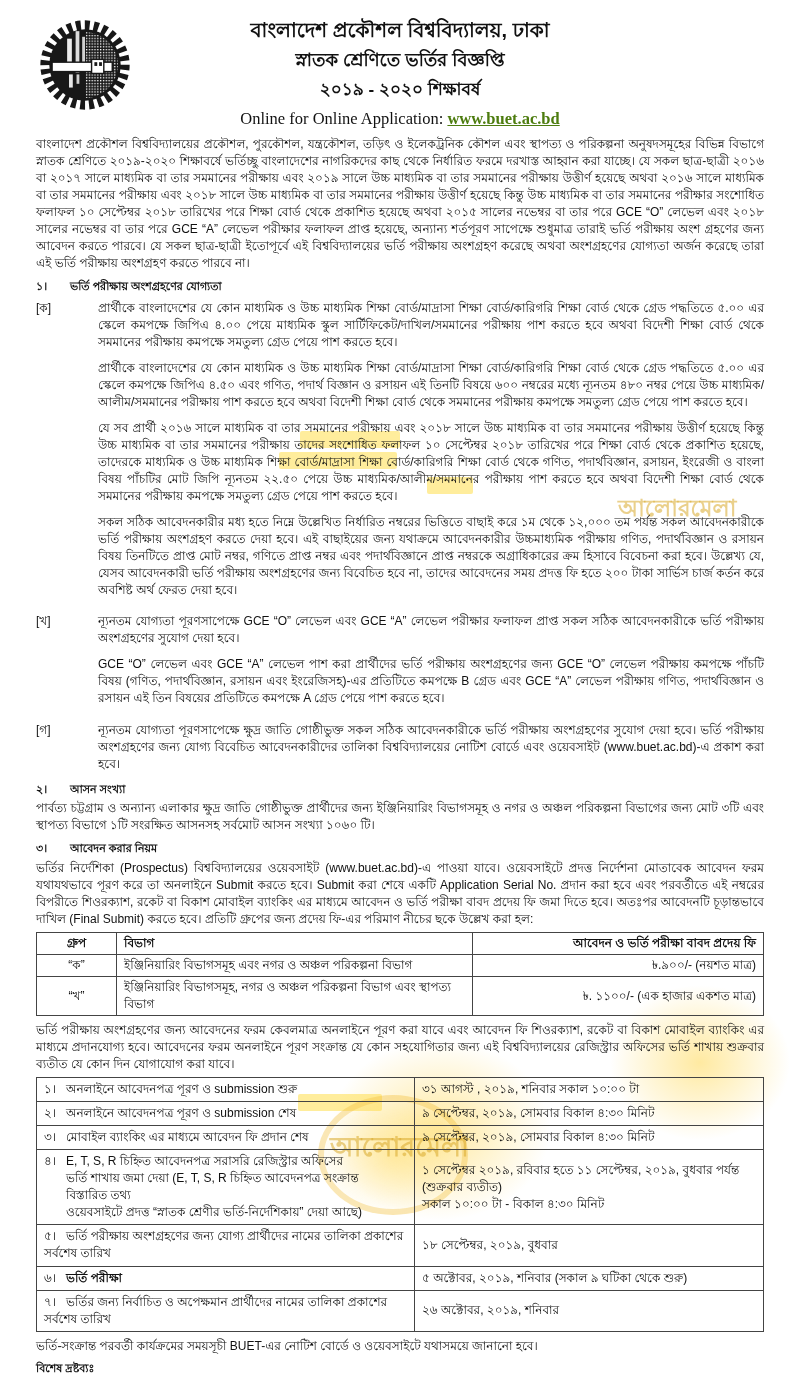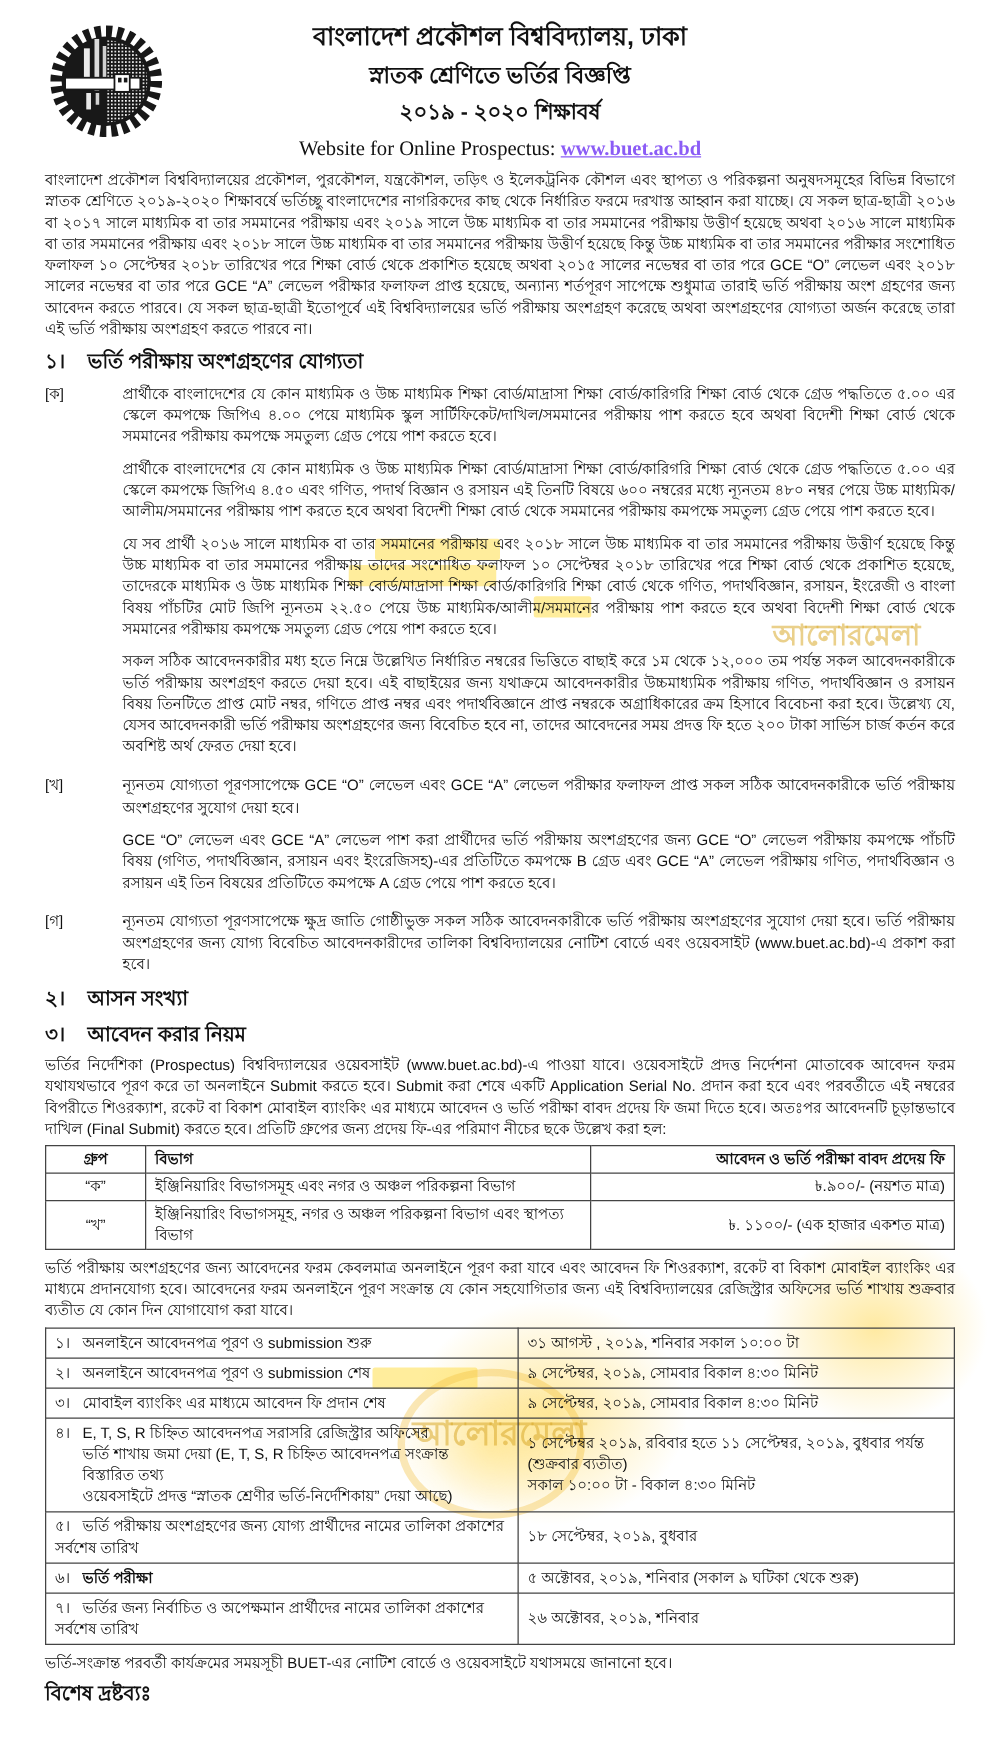--- a/index.html
+++ b/index.html
@@ -24,21 +24,21 @@
   .header { position:relative; text-align:center; padding:6px 0 2px 0; min-height:126px; }
   .logo { position:absolute; left:2px; top:8px; width:94px; height:94px; }
   .t1 { font-size:20px; font-weight:bold; }
   .t2 { font-size:18px; font-weight:bold; margin-top:4px; }
   .t3 { font-size:17px; font-weight:bold; margin-top:4px; }
   .weblink { font-family:"Liberation Serif","DejaVu Serif",serif; font-size:16.5px; margin-top:5px; }
   .weblink .url { font-weight:bold; text-decoration:underline; }
 
   
   p.just { text-align:justify; }
-  .sec-head { font-weight:bold; font-size:16px; margin:7px 0 3px 0; }
+  .sec-head { font-weight:bold; font-size:11px; margin:7px 0 3px 0; }
   .sec-head .num { display:inline-block; min-width:34px; }
   .item { display:flex; margin-top:5px; }
   .item-label { flex:0 0 62px; font-weight:normal; }
   .item-body { flex:1; }
   .item-body p { margin-bottom:9px; }
 
   
   table { border-collapse:collapse; width:100%; font-size:12px; }
   td,th { border:1px solid #444; padding:2px 7px; vertical-align:middle; }
   .fee-table { margin:4px 0 6px 0; }
@@ -88,21 +88,21 @@
       <rect x="15" y="47" width="64" height="10" fill="#ffffff" stroke="#181818" stroke-width="1.5"></rect>
       <rect x="57" y="44" width="13" height="15" fill="#ffffff" stroke="#181818" stroke-width="1.5"></rect>
       <rect x="60" y="47" width="3" height="4" fill="#181818"></rect>
       <rect x="65" y="47" width="3" height="4" fill="#181818"></rect>
       <rect x="33" y="60" width="4" height="14" fill="#ffffff" opacity="0.9"></rect>
       <rect x="41" y="60" width="3" height="10" fill="#ffffff" opacity="0.8"></rect>
     </svg>
     <div class="t1">বাংলাদেশ প্রকৌশল বিশ্ববিদ্যালয়, ঢাকা</div>
     <div class="t2">স্নাতক শ্রেণিতে ভর্তির বিজ্ঞপ্তি</div>
     <div class="t3">২০১৯ - ২০২০ শিক্ষাবর্ষ</div>
-    <div class="weblink"><span>Website for Online Prospectus: </span><a class="url" style="color:#8b5cf6;">www.buet.ac.bd</a></div>
+    <div class="weblink"><span>Online for Online Application: </span><a class="url" style="color:#4d7c0f;">www.buet.ac.bd</a></div>
   </div>
 
   <p class="just">বাংলাদেশ প্রকৌশল বিশ্ববিদ্যালয়ের প্রকৌশল, পুরকৌশল, যন্ত্রকৌশল, তড়িৎ ও ইলেকট্রনিক কৌশল এবং স্থাপত্য ও পরিকল্পনা অনুষদসমূহের বিভিন্ন বিভাগে স্নাতক শ্রেণিতে ২০১৯-২০২০ শিক্ষাবর্ষে ভর্তিচ্ছু বাংলাদেশের নাগরিকদের কাছ থেকে নির্ধারিত ফরমে দরখাস্ত আহ্বান করা যাচ্ছে। যে সকল ছাত্র-ছাত্রী ২০১৬ বা ২০১৭ সালে মাধ্যমিক বা তার সমমানের পরীক্ষায় এবং ২০১৯ সালে উচ্চ মাধ্যমিক বা তার সমমানের পরীক্ষায় উত্তীর্ণ হয়েছে অথবা ২০১৬ সালে মাধ্যমিক বা তার সমমানের পরীক্ষায় এবং ২০১৮ সালে উচ্চ মাধ্যমিক বা তার সমমানের পরীক্ষায় উত্তীর্ণ হয়েছে কিন্তু উচ্চ মাধ্যমিক বা তার সমমানের পরীক্ষার সংশোধিত ফলাফল ১০ সেপ্টেম্বর ২০১৮ তারিখের পরে শিক্ষা বোর্ড থেকে প্রকাশিত হয়েছে অথবা ২০১৫ সালের নভেম্বর বা তার পরে GCE “O” লেভেল এবং ২০১৮ সালের নভেম্বর বা তার পরে GCE “A”  লেভেল পরীক্ষার ফলাফল প্রাপ্ত হয়েছে, অন্যান্য শর্তপূরণ সাপেক্ষে শুধুমাত্র তারাই ভর্তি পরীক্ষায় অংশ গ্রহণের জন্য আবেদন করতে পারবে। যে সকল ছাত্র-ছাত্রী ইতোপূর্বে এই বিশ্ববিদ্যালয়ের ভর্তি পরীক্ষায় অংশগ্রহণ করেছে অথবা অংশগ্রহণের যোগ্যতা অর্জন করেছে তারা এই ভর্তি পরীক্ষায় অংশগ্রহণ করতে পারবে না।</p>
 
   <div class="sec-head">
     <span class="num">১।</span><span>ভর্তি পরীক্ষায় অংশগ্রহণের যোগ্যতা</span>
   </div>
 
   <div class="item">
     <div class="item-label">[ক]</div>
@@ -125,20 +125,21 @@
   <div class="item">
     <div class="item-label">[গ]</div>
     <div class="item-body">
       <p class="just" style="margin-bottom:2px;">ন্যূনতম যোগ্যতা পূরণসাপেক্ষে ক্ষুদ্র জাতি গোষ্ঠীভুক্ত সকল সঠিক আবেদনকারীকে ভর্তি পরীক্ষায় অংশগ্রহণের সুযোগ দেয়া হবে। ভর্তি পরীক্ষায় অংশগ্রহণের জন্য যোগ্য বিবেচিত আবেদনকারীদের তালিকা বিশ্ববিদ্যালয়ের নোটিশ বোর্ডে এবং ওয়েবসাইট (www.buet.ac.bd)-এ প্রকাশ করা হবে।</p>
     </div>
   </div>
 
   <div class="sec-head">
     <span class="num">২।</span><span>আসন সংখ্যা</span>
   </div>
+  <p class="just">পার্বত্য চট্টগ্রাম ও অন্যান্য এলাকার ক্ষুদ্র জাতি গোষ্ঠীভুক্ত প্রার্থীদের জন্য ইঞ্জিনিয়ারিং বিভাগসমূহ ও নগর ও অঞ্চল পরিকল্পনা বিভাগের জন্য মোট ৩টি এবং স্থাপত্য বিভাগে ১টি সংরক্ষিত আসনসহ সর্বমোট আসন সংখ্যা ১০৬০ টি।</p>
 
   <div class="sec-head">
     <span class="num">৩।</span><span>আবেদন করার নিয়ম</span>
   </div>
   <p class="just">ভর্তির নির্দেশিকা (Prospectus) বিশ্ববিদ্যালয়ের ওয়েবসাইট (www.buet.ac.bd)-এ পাওয়া যাবে। ওয়েবসাইটে প্রদত্ত নির্দেশনা মোতাবেক আবেদন ফরম যথাযথভাবে পূরণ করে তা অনলাইনে Submit করতে হবে। Submit করা শেষে একটি Application Serial No. প্রদান করা হবে এবং পরবর্তীতে এই নম্বরের বিপরীতে শিওরক্যাশ, রকেট বা বিকাশ মোবাইল ব্যাংকিং এর মাধ্যমে আবেদন ও ভর্তি পরীক্ষা বাবদ প্রদেয় ফি জমা দিতে হবে। অতঃপর আবেদনটি চূড়ান্তভাবে দাখিল (Final Submit) করতে হবে। প্রতিটি গ্রুপের জন্য প্রদেয় ফি-এর পরিমাণ নীচের ছকে উল্লেখ করা হল:</p>
 
   <table class="fee-table">
     <tbody>
         <tr>
       <th class="c-group">গ্রুপ</th>

